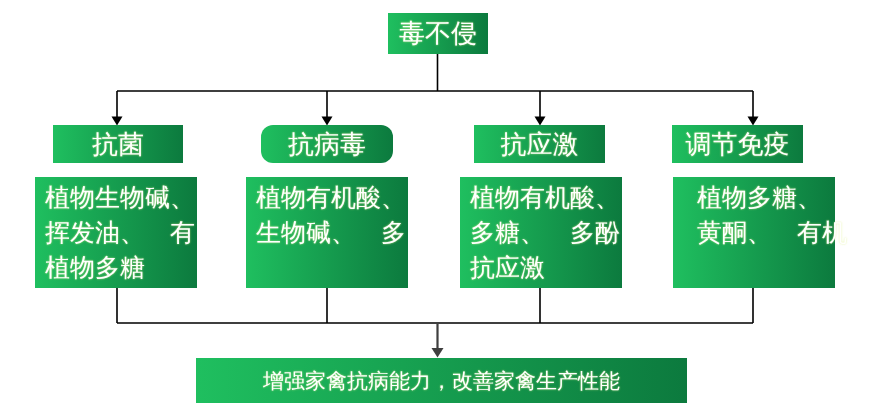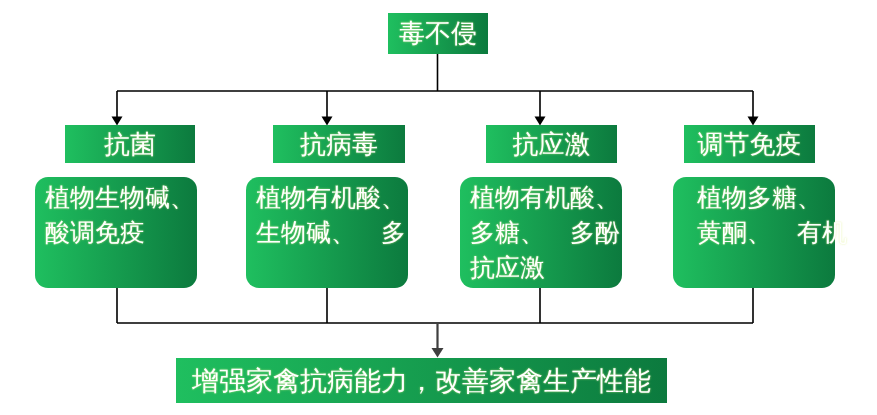--- a/index.html
+++ b/index.html
@@ -48,39 +48,37 @@
     justify-content: center;
   }
   .root-box {
     left: 388px; top: 13px;
     width: 100px; height: 41px;
     font-size: 26px;
   }
   .header-box {
     top: 125px; height: 38px;
     font-size: 26px;
-    margin-left: 12px;
   }
   .body-box {
     top: 177px; height: 111px;
     font-size: 25px;
     line-height: 35px;
     padding: 3px 6px 0 10px;
-    border-radius: 13px;
   }
   .body-box .body-line { white-space: pre; }
   .conclusion-box {
-    left: 176px; top: 358px;
+    left: 196px; top: 358px;
     width: 491px; height: 45px;
-    font-size: 27px;
+    font-size: 21px;
     white-space: pre;
   }
   
   .h-col0 { left: 53px;  width: 130px; }
-  .h-col1 { left: 261px; width: 132px; }
+  .h-col1 { left: 261px; width: 132px; border-radius: 12px; }
   .h-col2 { left: 474px; width: 131px; }
   .h-col3 { left: 672px; width: 131px; }
   .b-col0 { left: 35px;  width: 162px; }
   .b-col1 { left: 246px; width: 162px; }
   .b-col2 { left: 460px; width: 162px; }
   .b-col3 { left: 673px; width: 162px; padding-left: 24px; }
 </style>
 </head>
 <body>
 
@@ -115,21 +113,22 @@
   </div>
   <div class="gbox header-box h-col2 centered" data-name="branch-header-antistress">
     <span data-name="branch-header-label">抗应激</span>
   </div>
   <div class="gbox header-box h-col3 centered" data-name="branch-header-immune">
     <span data-name="branch-header-label">调节免疫</span>
   </div>
 
   <div class="gbox body-box b-col0" data-name="branch-body-antibacterial">
     <div class="body-line" data-name="body-line">植物生物碱、</div>
-    <div class="body-line" data-name="body-line">酸调免疫</div>
+    <div class="body-line" data-name="body-line">挥发油、　有</div>
+    <div class="body-line" data-name="body-line">植物多糖</div>
   </div>
   <div class="gbox body-box b-col1" data-name="branch-body-antiviral">
     <div class="body-line" data-name="body-line">植物有机酸、</div>
     <div class="body-line" data-name="body-line">生物碱、　多</div>
   </div>
   <div class="gbox body-box b-col2" data-name="branch-body-antistress">
     <div class="body-line" data-name="body-line">植物有机酸、</div>
     <div class="body-line" data-name="body-line">多糖、　多酚</div>
     <div class="body-line" data-name="body-line">抗应激</div>
   </div>

